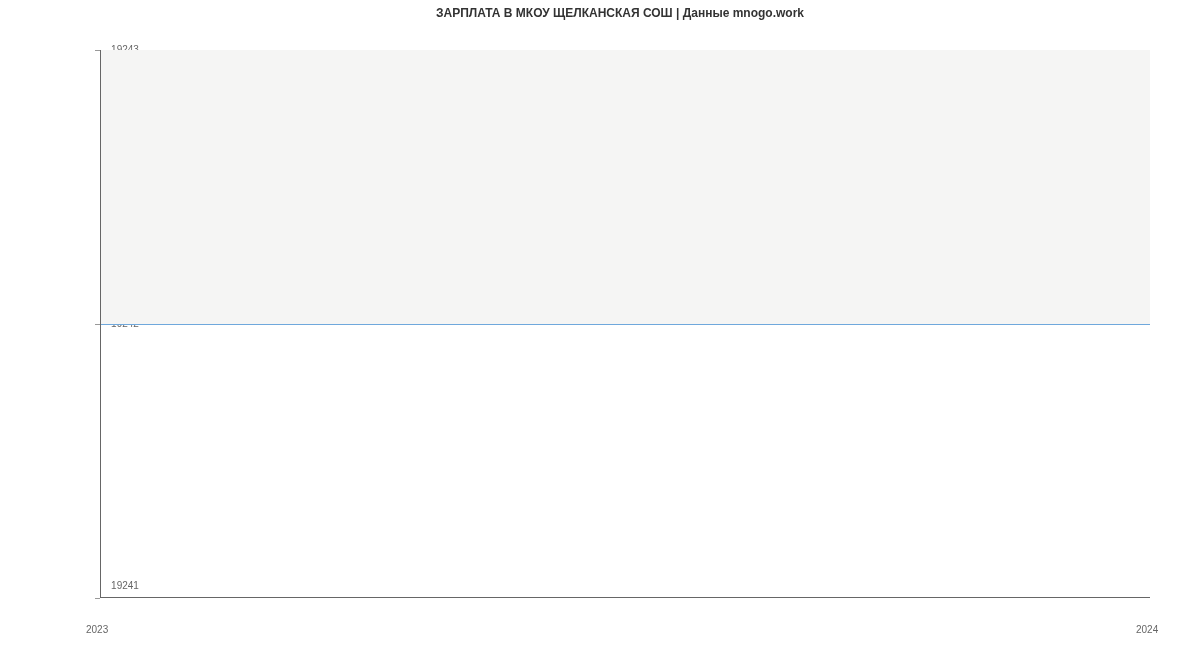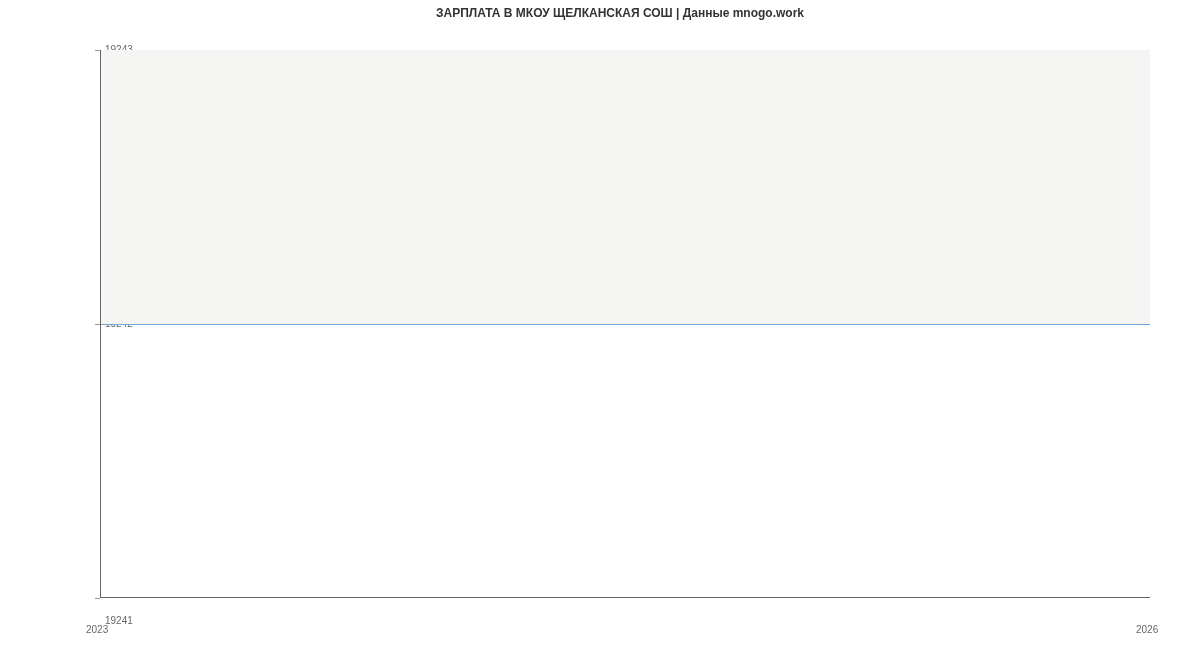--- a/index.html
+++ b/index.html
@@ -41,21 +41,21 @@
       position: absolute;
       left: 0; right: 0;
       top: 50%;
       height: 0;
       border-top: 1px solid #6fa8dc;
     }
     .y-tick {
       position: absolute;
       right: 1055px;
       width: 40px;
-      text-align: left;
+      text-align: center;
       font-size: 10px;
       color: #666;
       line-height: 10px;
     }
     .y-tick-line {
       position: absolute;
       left: 95px;
       width: 5px;
       height: 0;
       border-top: 1px solid #999;
@@ -72,22 +72,22 @@
 <body>
 
 <div class="chart-title">ЗАРПЛАТА В МКОУ ЩЕЛКАНСКАЯ СОШ | Данные mnogo.work</div>
 
 <div class="y-tick" style="top:45px">19243</div>
 <div class="y-tick-line" style="top:50px"></div>
 
 <div class="y-tick" style="top:319px">19242</div>
 <div class="y-tick-line" style="top:324px"></div>
 
-<div class="y-tick" style="top:616px">19241</div>
+<div class="y-tick" style="top:581px">19241</div>
 <div class="y-tick-line" style="top:598px"></div>
 
 <div class="plot-area">
   <div class="fill-upper"></div>
   <div class="series-line"></div>
 </div>
 
 <div class="x-tick" style="left:86px">2023</div>
-<div class="x-tick" style="left:1136px">2026</div>
+<div class="x-tick" style="left:1136px">2024</div>
 
 </body></html>

